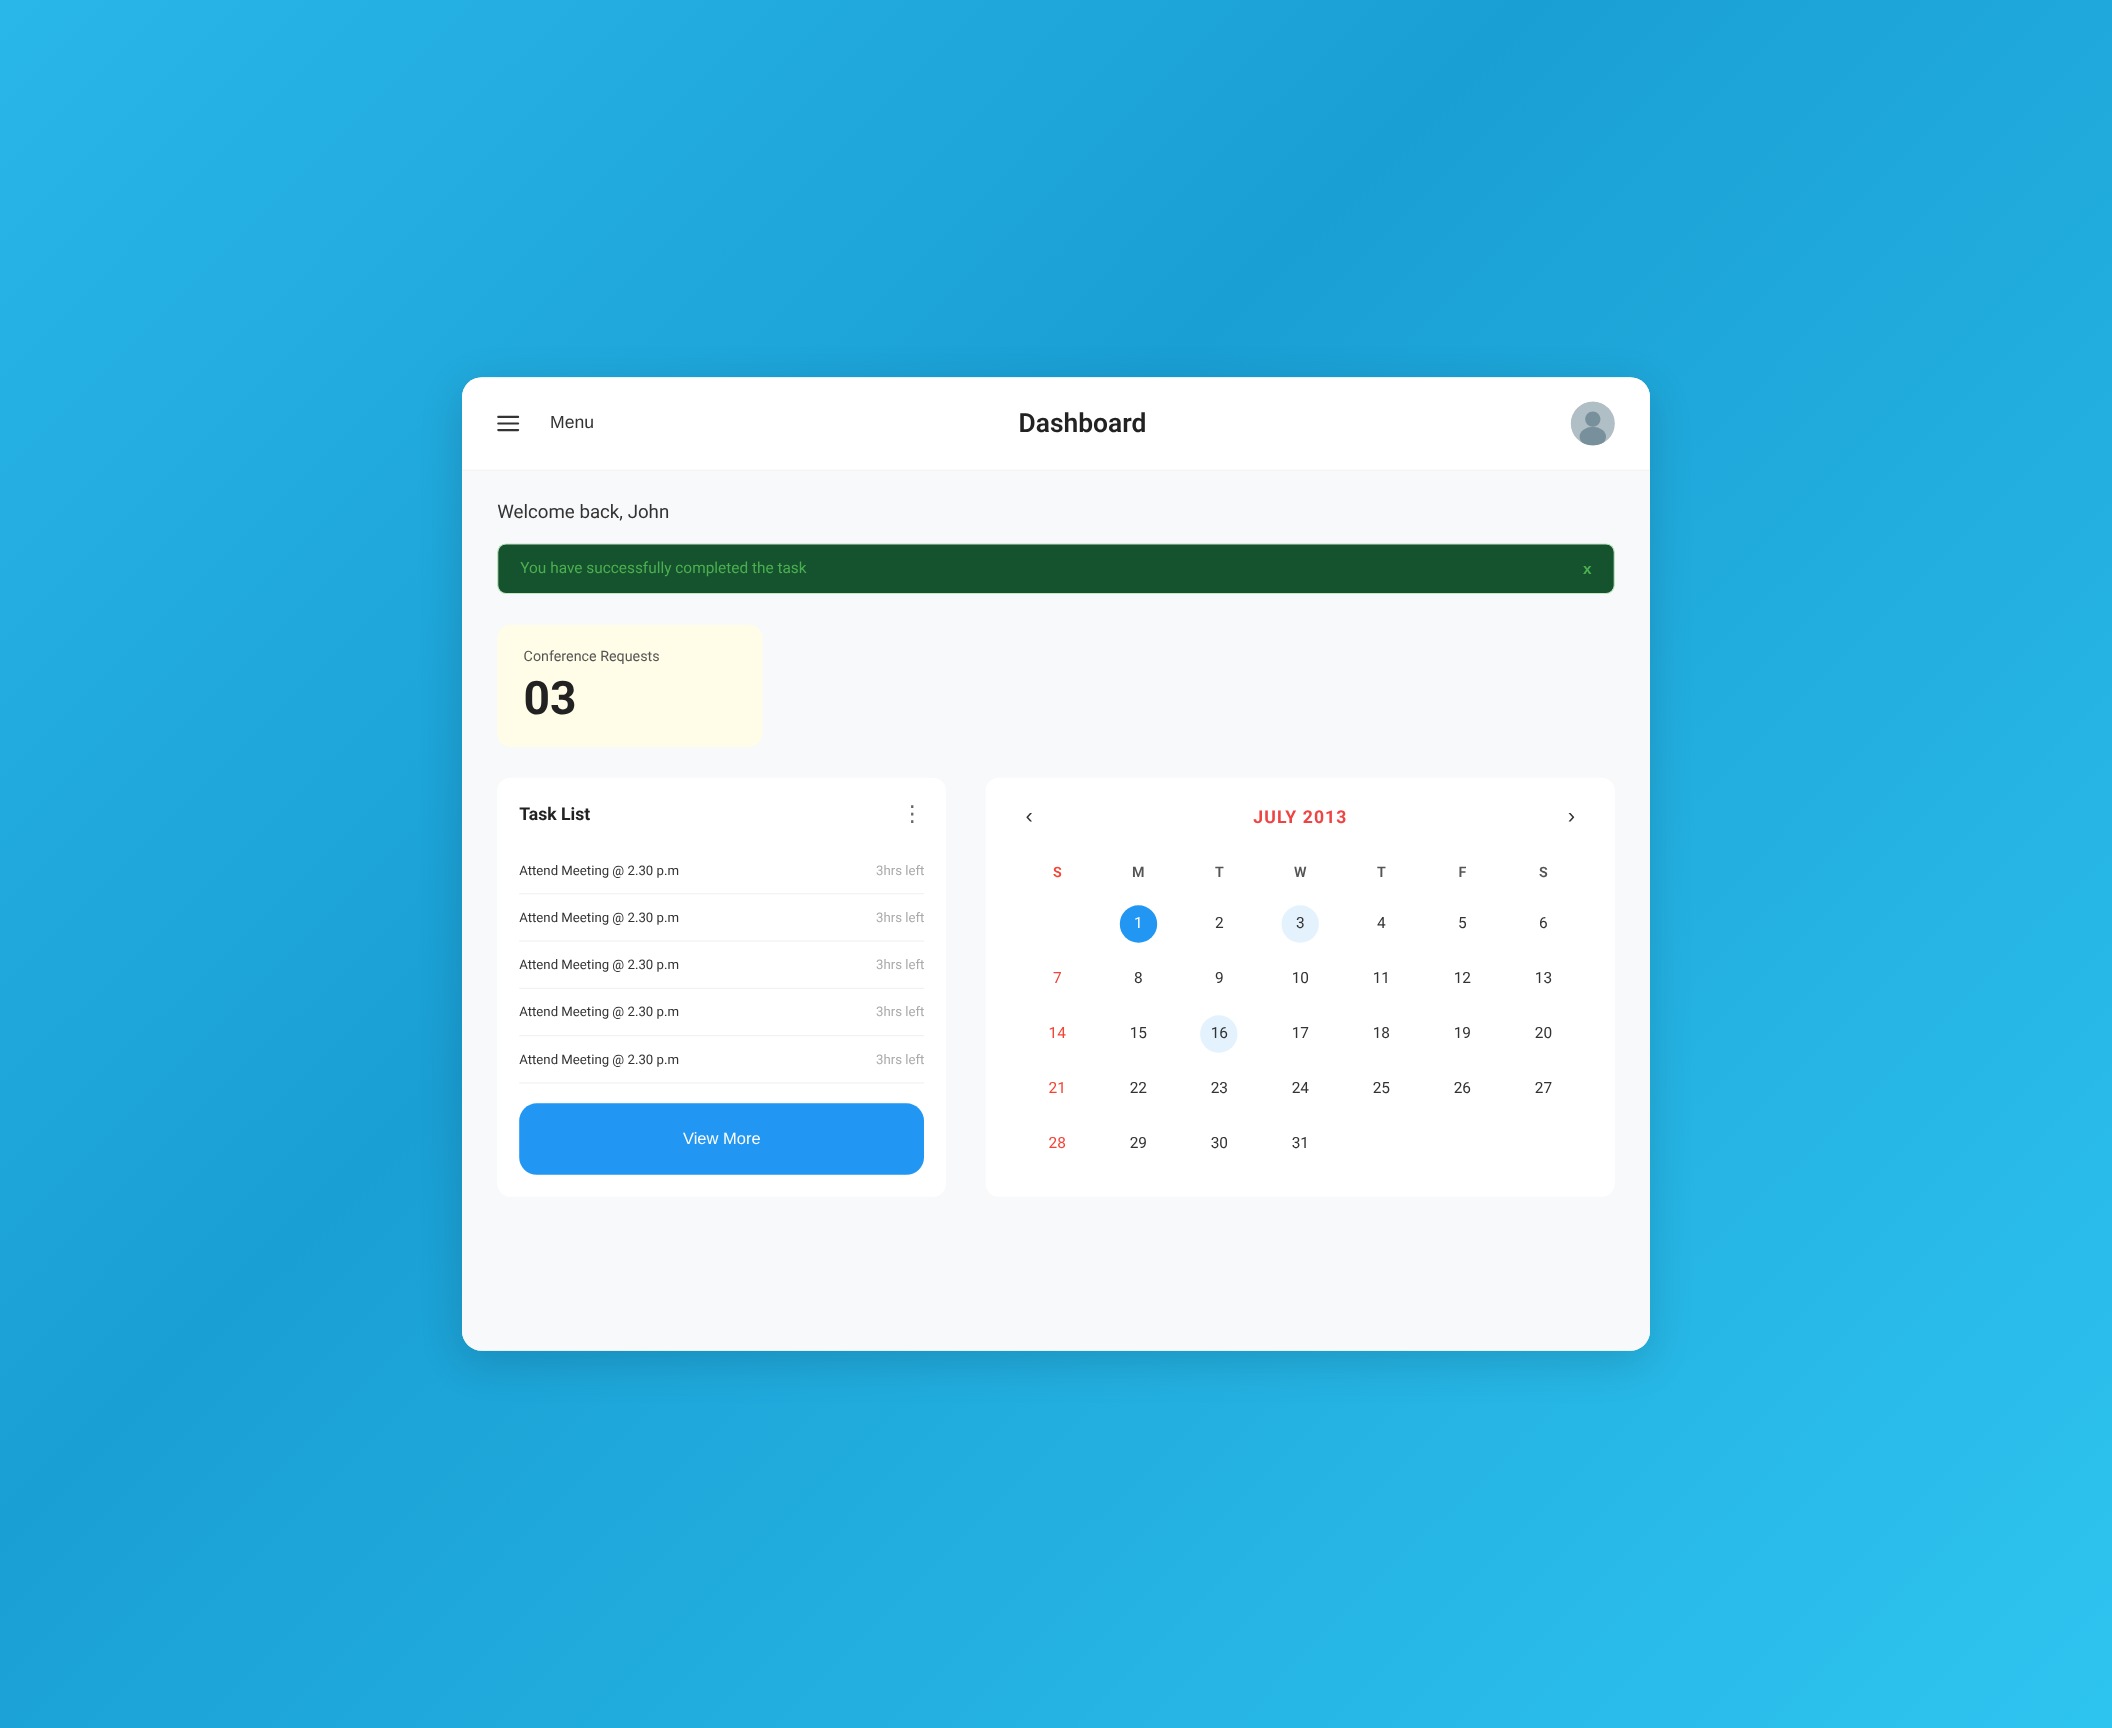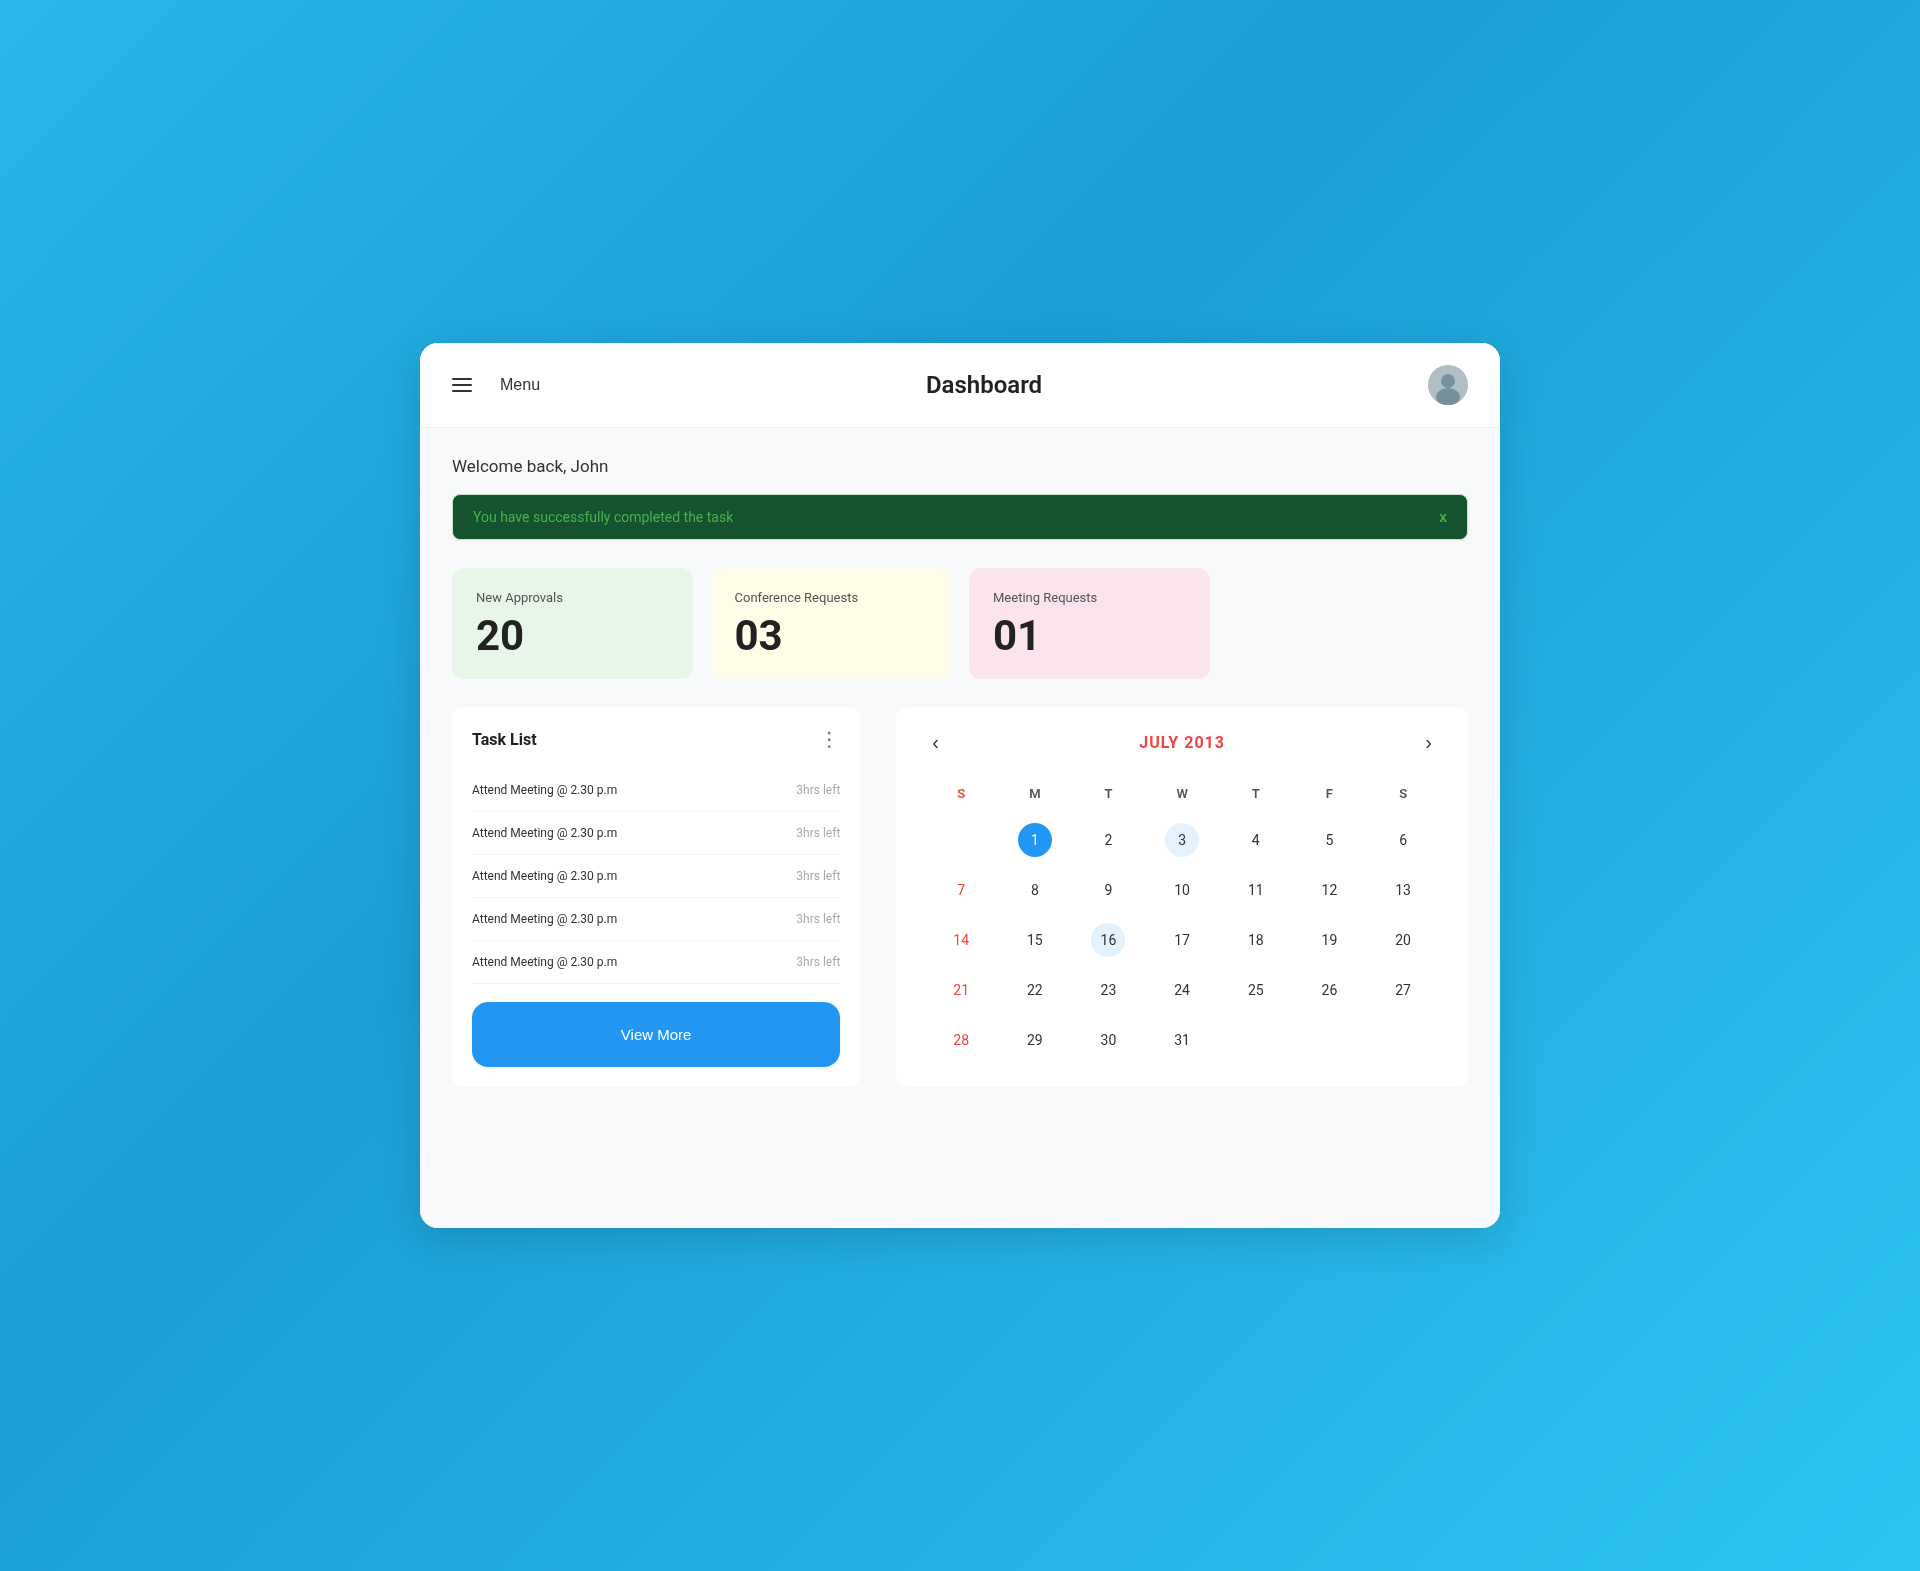--- a/index.html
+++ b/index.html
@@ -287,31 +287,23 @@
   <div class="body">
 
     <div class="welcome">Welcome back, John</div>
 
     <div class="banner">
       <span class="banner-text">You have successfully completed the task</span>
       <button class="banner-close">x</button>
     </div>
 
     <div class="stats-row">
-      <div class="stat-card green">
-        <div class="stat-label">New Approvals</div>
-        <div class="stat-value">20</div>
-      </div>
       <div class="stat-card yellow">
         <div class="stat-label">Conference Requests</div>
         <div class="stat-value">03</div>
-      </div>
-      <div class="stat-card pink">
-        <div class="stat-label">Meeting Requests</div>
-        <div class="stat-value">01</div>
       </div>
     </div>
 
     <div class="main-content">
 
       <div class="task-panel">
         <div class="task-header">
           <span class="task-title">Task List</span>
           <button class="more-btn">⋮</button>
         </div>

